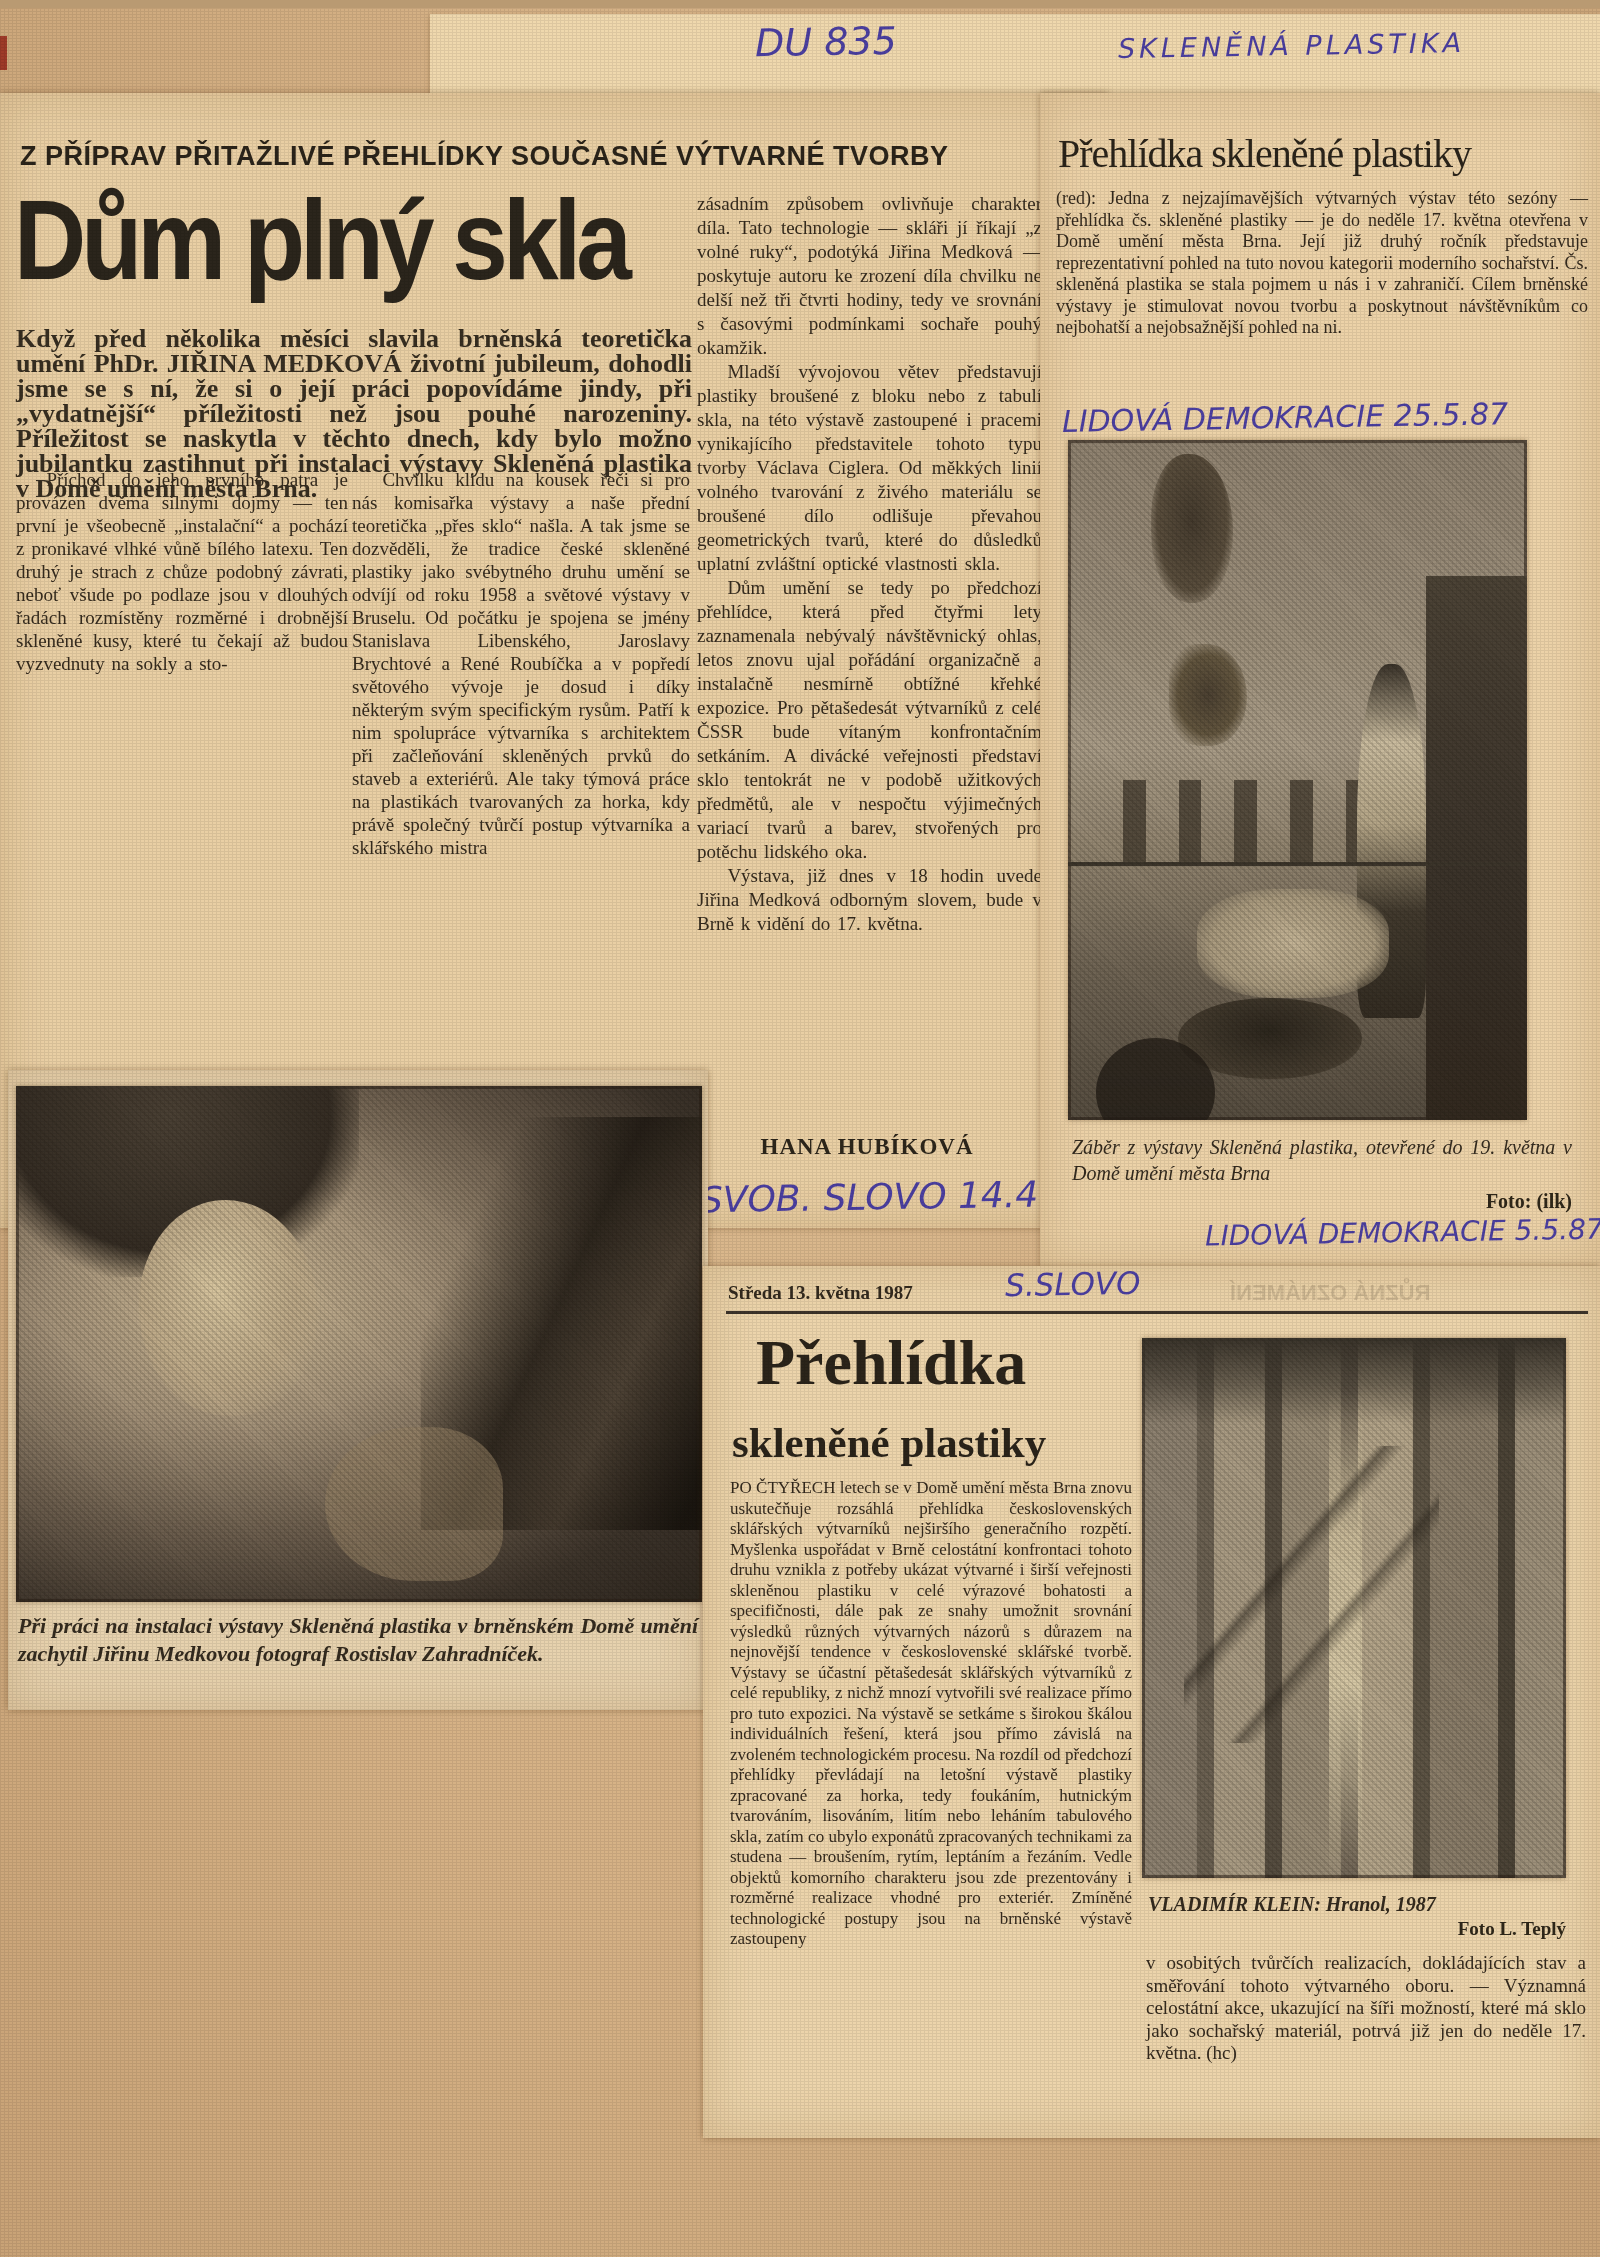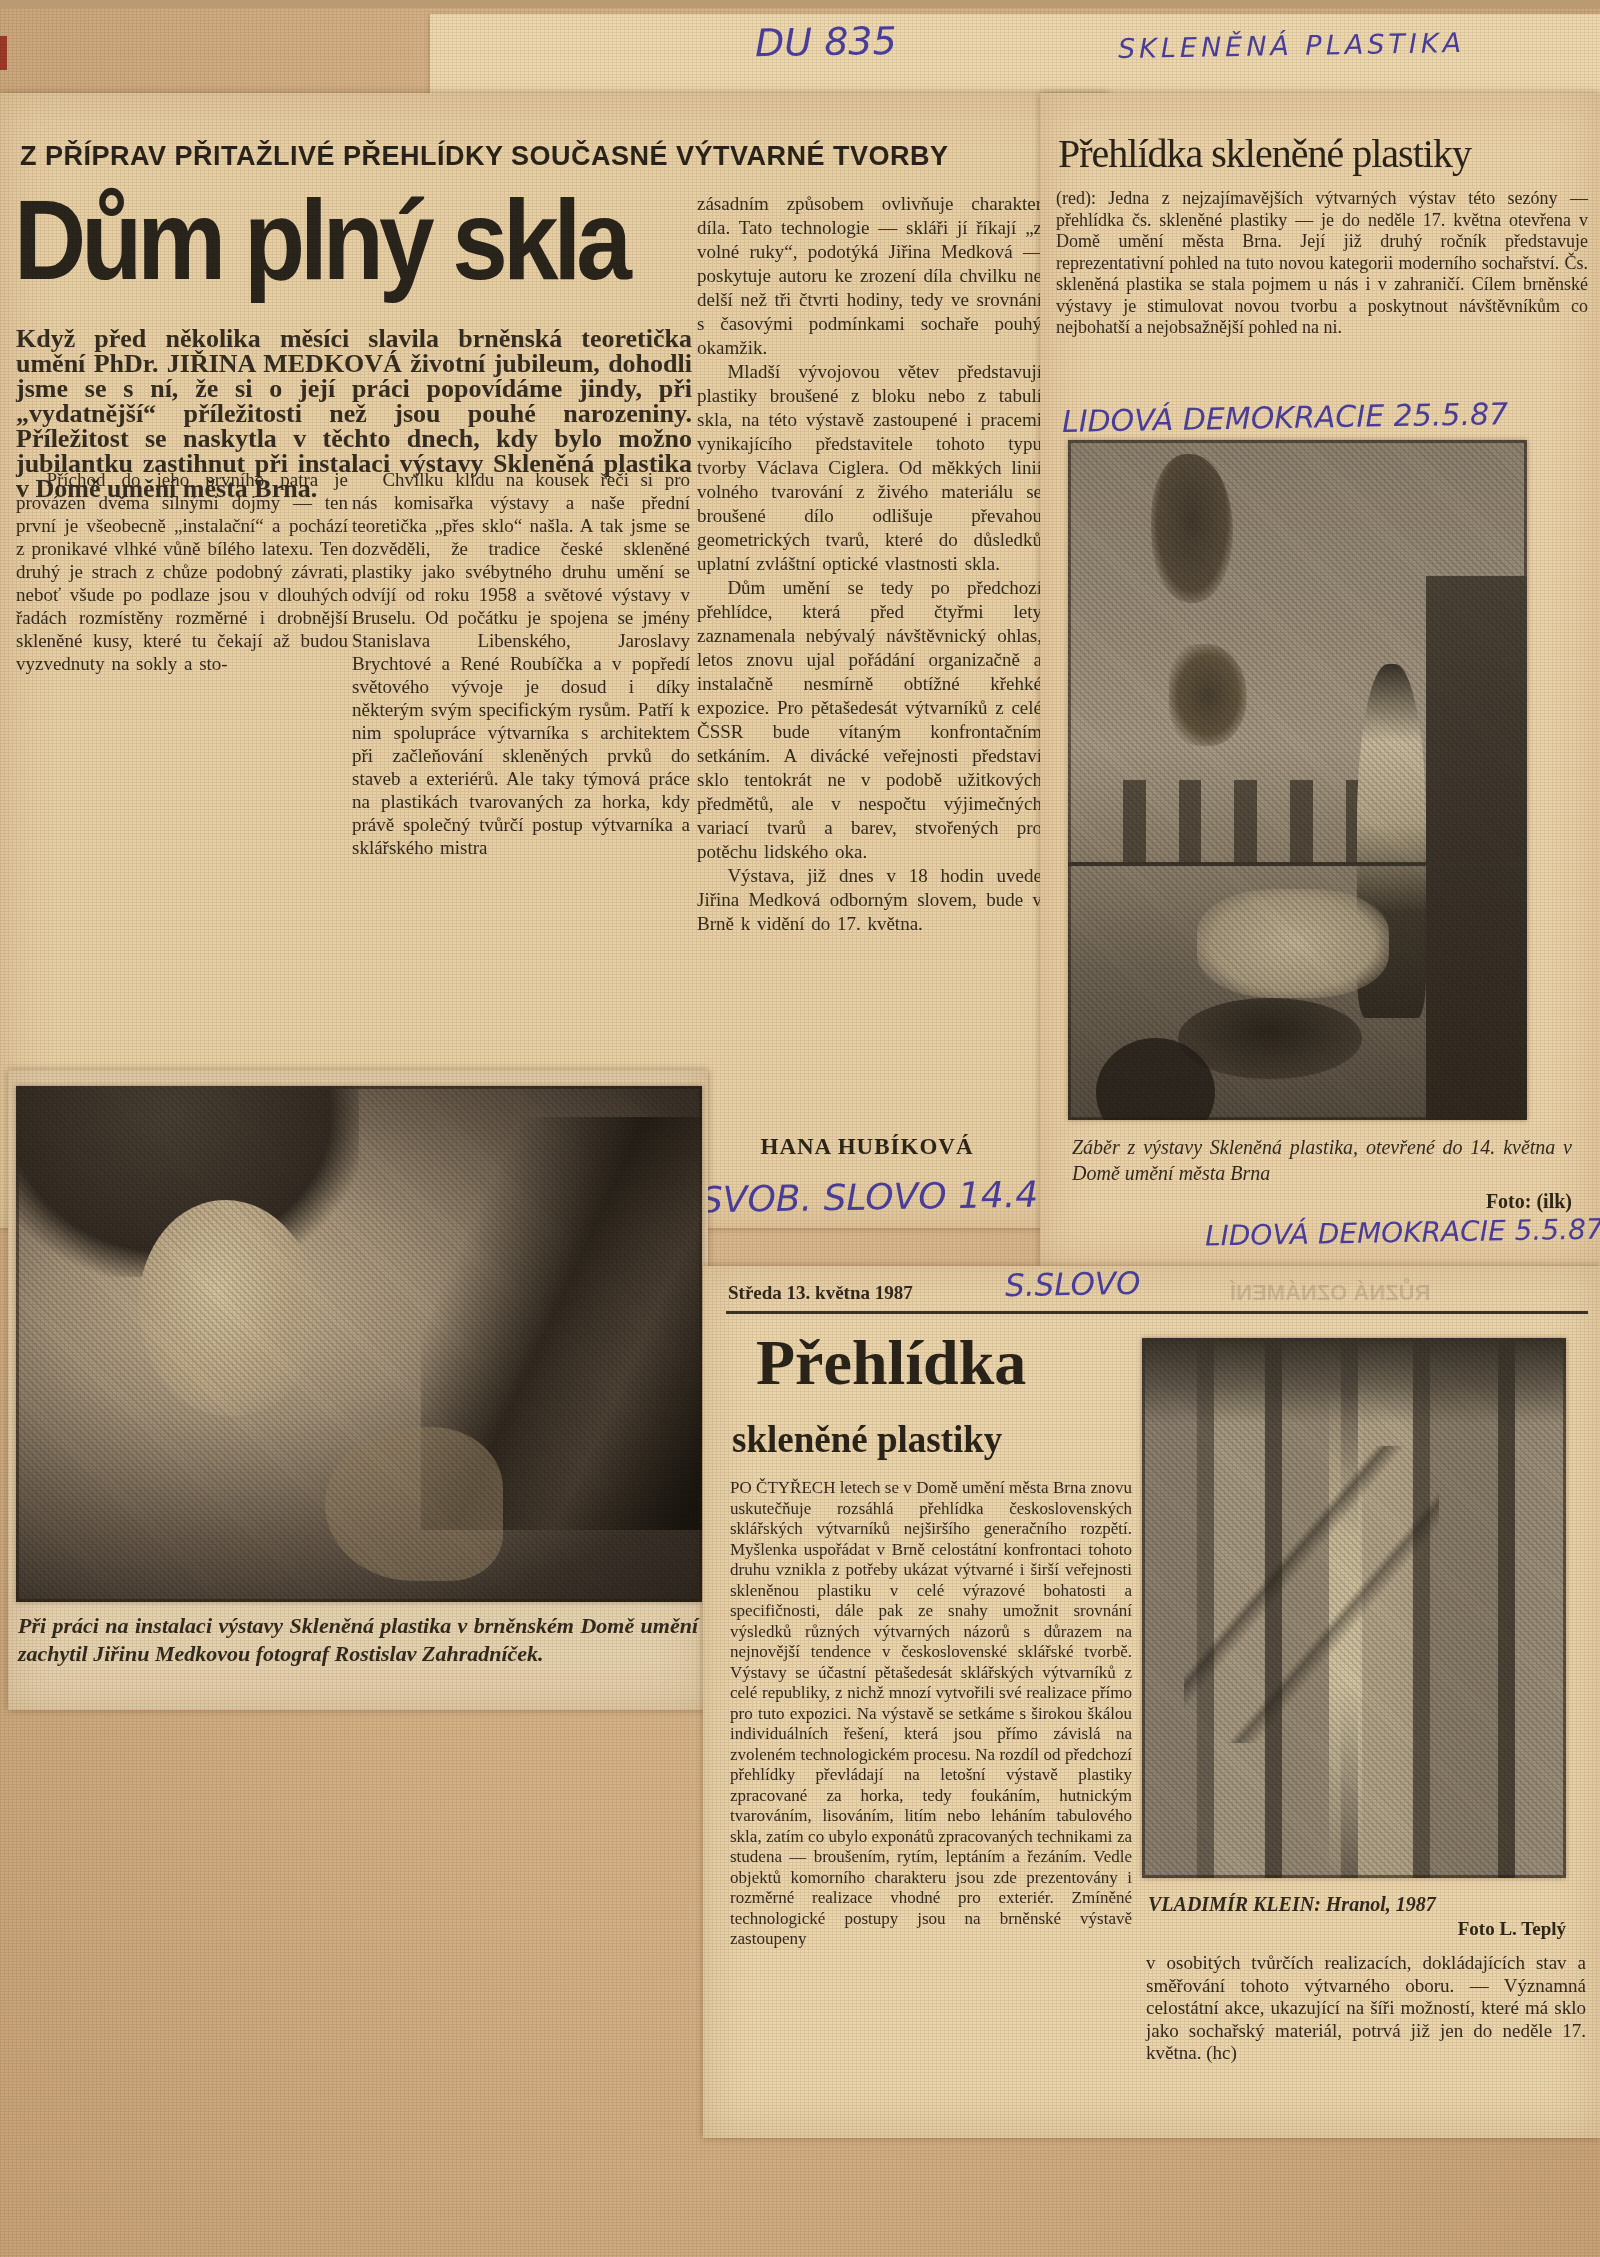--- a/index.html
+++ b/index.html
@@ -21,21 +21,21 @@
         text-align:justify;color:#372e21;}
   .bodytxt{position:absolute;font-size:19px;line-height:23px;text-align:justify;
         color:#352b1e;word-spacing:2px;}
   .bodytxt p{margin:0 0 0 0;text-indent:1.6em;}
   .rbody{position:absolute;font-size:18px;line-height:21.5px;text-align:justify;color:#342a1e;}
   .bbody{position:absolute;font-size:17px;line-height:20.5px;text-align:justify;color:#342a1e;}
   .byline{position:absolute;font-weight:bold;font-size:23px;letter-spacing:1px;text-align:center;color:#2d261b;}
   .caption{position:absolute;font-style:italic;font-weight:bold;font-size:22px;line-height:28px;color:#342b1f;text-align:justify;}
   .rtitle{position:absolute;font-weight:normal;font-size:40px;letter-spacing:-1px;color:#2b241a;white-space:nowrap;}
   .btitle1{position:absolute;font-weight:bold;font-size:64px;color:#2b241a;white-space:nowrap;}
-  .btitle2{position:absolute;font-weight:bold;font-size:37px;color:#2b241a;white-space:nowrap;}
+  .btitle2{position:absolute;font-weight:bold;font-size:43px;color:#2b241a;white-space:nowrap;}
   .dateline{position:absolute;font-weight:bold;font-size:19px;color:#332a1e;white-space:nowrap;text-align:center;}
   .rule{position:absolute;background:#3c332a;}
   .photo{position:absolute;overflow:hidden;box-shadow:inset 0 0 0 3px rgba(40,30,20,.55), 0 0 5px rgba(70,45,15,.4);}
   .halftone{position:absolute;inset:0;opacity:.25;pointer-events:none;
         background:repeating-linear-gradient(45deg,rgba(30,25,15,.55) 0 2px,transparent 2px 5px);}
   .ph-shape{position:absolute;}
   .credit{position:absolute;font-weight:bold;font-size:20px;text-align:right;color:#2f2719;}
   .bleed{position:absolute;font-weight:bold;font-size:22px;color:#4a3c28;opacity:.17;
         transform:scaleX(-1);font-family:"Liberation Sans",sans-serif;white-space:nowrap;}
   .edge-mark{position:absolute;background:#9e3a28;}
@@ -108,21 +108,21 @@
     <div class="ph-shape" style="left:12%;top:50%;width:55%;height:12%;background:repeating-linear-gradient(90deg, rgba(55,47,36,.7) 0 9%, transparent 9% 22%);"></div>
     <div class="ph-shape" style="right:0;top:20%;width:22%;height:80%;background:linear-gradient(180deg,#4c4336 0%,#3b332a 55%,#32291f 100%);"></div>
     <div class="ph-shape" style="left:63%;top:33%;width:15%;height:52%;border-radius:45% 45% 12% 12%;background:linear-gradient(180deg,#3a332a 0%,#c9bb9e 22%,#b3a486 45%,#423a2e 70%,#332c22 100%);"></div>
     <div class="ph-shape" style="left:0;top:62%;width:100%;height:4px;background:#3c352b;"></div>
     <div class="ph-shape" style="left:28%;top:66%;width:42%;height:16%;border-radius:40%;background:radial-gradient(ellipse, #c2b294 0%, #a99a7e 60%, transparent 85%);"></div>
     <div class="ph-shape" style="left:24%;bottom:6%;width:40%;height:12%;border-radius:50%;background:radial-gradient(ellipse at 50% 40%, #2c261d 0%, #463d30 70%, transparent 88%);"></div>
     <div class="ph-shape" style="left:6%;bottom:-4%;width:26%;height:16%;border-radius:50%;background:rgba(35,29,22,.8);"></div>
     <div class="halftone"></div>
   </div>
 
-  <div class="caption" style="left:1072px;top:1126px;width:500px;font-size:20px;line-height:26px;font-weight:normal;">Záběr z výstavy Skleněná plastika, otevřené do 14. května v Domě umění města Brna</div>
+  <div class="caption" style="left:1072px;top:1126px;width:500px;font-size:20px;line-height:26px;font-weight:normal;">Záběr z výstavy Skleněná plastika, otevřené do 19. května v Domě umění města Brna</div>
   <div class="credit" style="left:1072px;top:1182px;width:500px;">Foto: (ilk)</div>
 
   <div class="hand" style="left:1205px;top:1208px;font-size:28px;">LIDOVÁ DEMOKRACIE 5.5.87</div>
 
   <div class="paper" style="left:703px;top:1258px;width:897px;height:872px;background:#ecd4ab;"></div>
 
   <div class="dateline" style="left:728px;top:1274px;">Středa 13. května 1987</div>
   <div class="hand" style="left:1005px;top:1258px;font-size:31px;">S.SLOVO</div>
   <div class="bleed" style="left:1230px;top:1272px;">RŮZNÁ OZNÁMENÍ</div>
   <div class="rule" style="left:726px;top:1303px;width:862px;height:3px;"></div>

